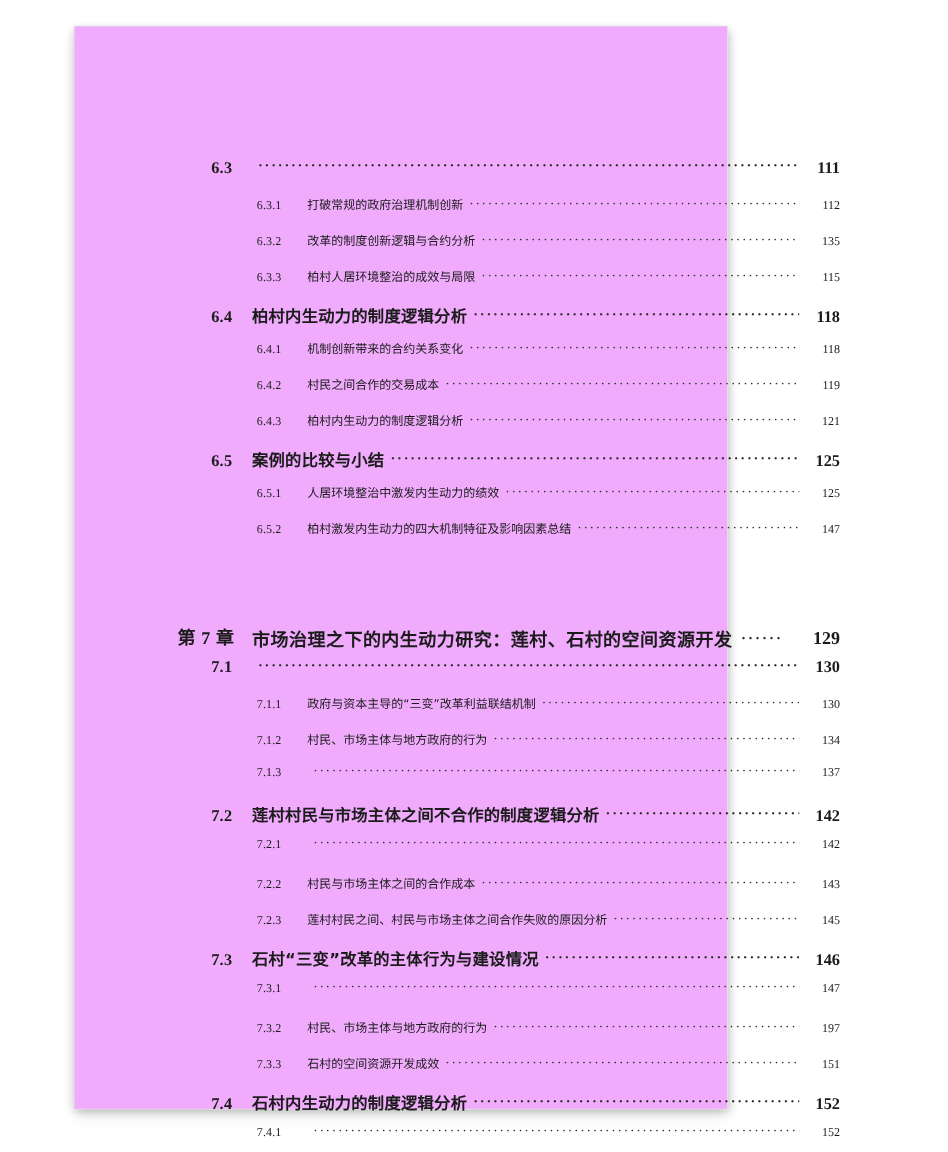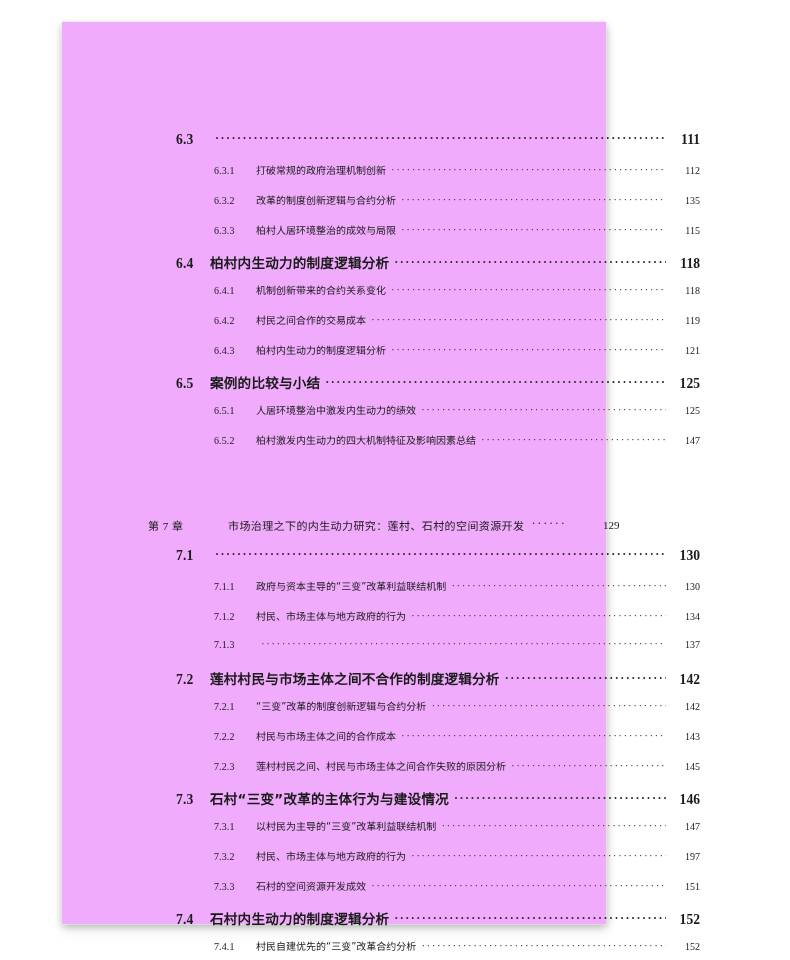--- a/index.html
+++ b/index.html
@@ -95,29 +95,29 @@
     padding-left: 152px;
     padding-right: 28px;
     height: 30px;
   }
   .lvl-sub .num  { width: 42px; font-family: "Liberation Serif", serif; letter-spacing: 0.1px;}
   .lvl-sub .page { width: 30px; font-family: "Liberation Serif", serif; }
   .lvl-sub .leader { font-size: 11.2px; letter-spacing: 1.45px; }
 
   
   .lvl-chap {
-    font-weight: normal;
-    font-size: 11px;
+    font-weight: bold;
+    font-size: 15px;
     padding-left: 86px;
     padding-right: 28px;
     height: 34px;
-    align-items: center;
+    align-items: flex-end;
   }
   .lvl-chap .num   { width: 62px; letter-spacing: 0.5px; }
-  .lvl-chap .title { letter-spacing: 0.4px; margin-left: 18px; }
+  .lvl-chap .title { letter-spacing: 0.4px; }
   .lvl-chap .page  { width: 36px; font-family: "Liberation Serif", serif; }
   .lvl-chap .leader {
     font-size: 12.5px;
     letter-spacing: 1.7px;
     flex: 1 1 auto;
     max-width: 46px;
     margin-left: 7px;
     margin-right: 6px;
   }
   .lvl-chap .leader::before { content: "······"; }
@@ -232,21 +232,20 @@
             <span class="page">137</span>
           </div>
           <div class="row lvl-sec">
             <span class="num">7.2</span>
             <span class="title cjk">莲村村民与市场主体之间不合作的制度逻辑分析</span>
             <span class="leader"></span>
             <span class="page">142</span>
           </div>
           <div class="row lvl-sub">
             <span class="num">7.2.1</span>
-            <span class="title cjk">“三变”改革的制度创新逻辑与合约分析</span>
             <span class="leader"></span>
             <span class="page">142</span>
           </div>
           <div class="row lvl-sub">
             <span class="num">7.2.2</span>
             <span class="title cjk">村民与市场主体之间的合作成本</span>
             <span class="leader"></span>
             <span class="page">143</span>
           </div>
           <div class="row lvl-sub">
@@ -256,21 +255,20 @@
             <span class="page">145</span>
           </div>
           <div class="row lvl-sec">
             <span class="num">7.3</span>
             <span class="title cjk">石村“三变”改革的主体行为与建设情况</span>
             <span class="leader"></span>
             <span class="page">146</span>
           </div>
           <div class="row lvl-sub">
             <span class="num">7.3.1</span>
-            <span class="title cjk">以村民为主导的“三变”改革利益联结机制</span>
             <span class="leader"></span>
             <span class="page">147</span>
           </div>
           <div class="row lvl-sub">
             <span class="num">7.3.2</span>
             <span class="title cjk">村民、市场主体与地方政府的行为</span>
             <span class="leader"></span>
             <span class="page">197</span>
           </div>
           <div class="row lvl-sub">
@@ -280,20 +278,19 @@
             <span class="page">151</span>
           </div>
           <div class="row lvl-sec">
             <span class="num">7.4</span>
             <span class="title cjk">石村内生动力的制度逻辑分析</span>
             <span class="leader"></span>
             <span class="page">152</span>
           </div>
           <div class="row lvl-sub">
             <span class="num">7.4.1</span>
-            <span class="title cjk">村民自建优先的“三变”改革合约分析</span>
             <span class="leader"></span>
             <span class="page">152</span>
           </div>
         </div>
     </div>
   </div>
 </div>
 
 </body></html>

